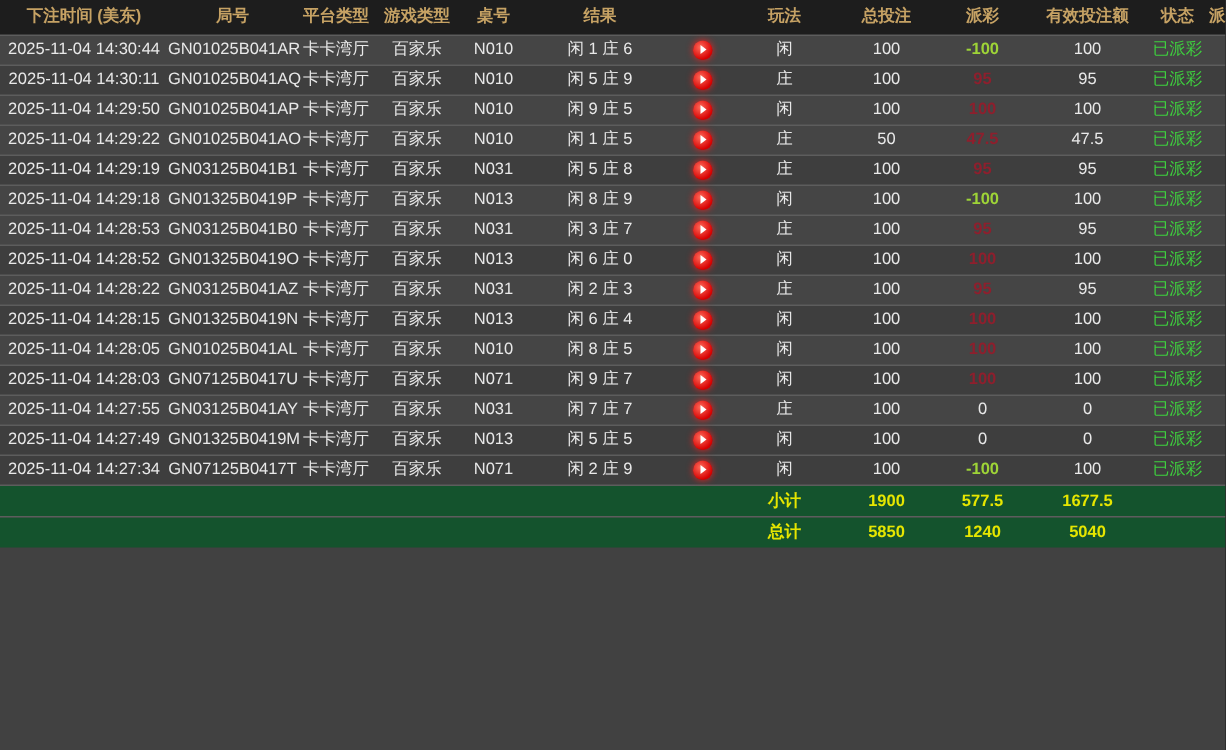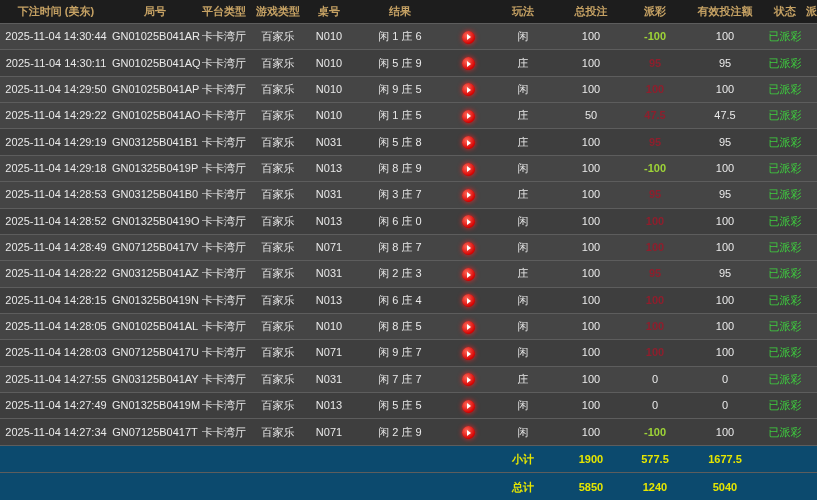--- a/index.html
+++ b/index.html
@@ -1,39 +1,39 @@
 <!DOCTYPE html>
 <html><head>
 <meta charset="utf-8">
 <style>
   html,body{margin:0;padding:0;background:#0e0e0e;}
   body{width:817px;height:500px;overflow:hidden;
        font-family:"Liberation Sans","DejaVu Sans",sans-serif;}
-  .app{width:817px;height:500px;display:flex;flex-direction:row;background:#414141;}
+  .app{width:817px;height:500px;display:flex;flex-direction:column;background:#414141;align-items:flex-end;}
   table{border-collapse:collapse;table-layout:fixed;width:817px;}
   th,td{padding:0;text-align:center;white-space:nowrap;overflow:visible;
         font-size:11px;line-height:19px;height:19px;color:#e9e9e9;}
   thead th{background:#1d1d1d;color:#c6a264;font-weight:bold;height:23px;line-height:23px;
            font-size:11px;}
   tbody tr{border-top:1px solid #5d5d5d;padding-left:35px;}
   tbody tr.odd td{background:#454545;}
   tbody tr.even td{background:#3e3e3e;}
   td.clip,th.clip{overflow:hidden;text-align:left;}
   .p-win{color:#8e1f2d;font-weight:bold;}
   .p-loss{color:#9ed437;font-weight:bold;}
   .p-zero{color:#e9e9e9;}
   .status{color:#3ecf3e;margin-left:18px;}
   .play-btn{display:inline-block;width:13px;height:13px;border-radius:50%;
             background:radial-gradient(circle at 38% 35%,#ff6a5a,#d60000 70%);
             box-shadow:0 0 5px rgba(255,30,30,.9);position:relative;vertical-align:middle;
             cursor:pointer;}
   .play-tri{position:absolute;left:5px;top:3.5px;width:0;height:0;
             border-left:4px solid #fff;border-top:3px solid transparent;
             border-bottom:3px solid transparent;}
-  tr.sum-row td{background:#0c4a6e;color:#e6e600;font-weight:bold;height:20px;line-height:20px;}
+  tr.sum-row td{background:#14532d;color:#e6e600;font-weight:bold;height:20px;line-height:20px;}
   .bottombar{margin-top:auto;height:27px;background:#0e0e0e;border-top:2px solid #e6e6e6;
              position:relative;color:#dcdcdc;font-size:11px;}
   .bb-item{position:absolute;top:6px;line-height:15px;}
   .bb-perpage{left:503px;}
   .bb-total{left:637px;}
   .bb-arrow{position:absolute;top:9px;width:0;height:0;border-right:8px solid #4a4a4a;
             border-top:5px solid transparent;border-bottom:5px solid transparent;cursor:pointer;}
   .bb-arrow.first{left:733px;}
   .bb-arrow.prev{left:746px;}
   .bb-pagebox{position:absolute;left:760px;top:5px;width:28px;height:13px;
@@ -194,35 +194,20 @@
           <td>闲 6 庄 0</td>
           <td><span class="play-btn"><span class="play-tri"></span></span></td>
           <td>闲</td>
           <td>100</td>
           <td class="p-win">100</td>
           <td>100</td>
           <td class="status">已派彩</td>
           <td class="clip"></td>
         </tr>
         <tr class="odd">
-          <td>2025-11-04 14:28:49</td>
-          <td>GN07125B0417V</td>
-          <td>卡卡湾厅</td>
-          <td>百家乐</td>
-          <td>N071</td>
-          <td>闲 8 庄 7</td>
-          <td><span class="play-btn"><span class="play-tri"></span></span></td>
-          <td>闲</td>
-          <td>100</td>
-          <td class="p-win">100</td>
-          <td>100</td>
-          <td class="status">已派彩</td>
-          <td class="clip"></td>
-        </tr>
-        <tr class="odd">
           <td>2025-11-04 14:28:22</td>
           <td>GN03125B041AZ</td>
           <td>卡卡湾厅</td>
           <td>百家乐</td>
           <td>N031</td>
           <td>闲 2 庄 3</td>
           <td><span class="play-btn"><span class="play-tri"></span></span></td>
           <td>庄</td>
           <td>100</td>
           <td class="p-win">95</td>

